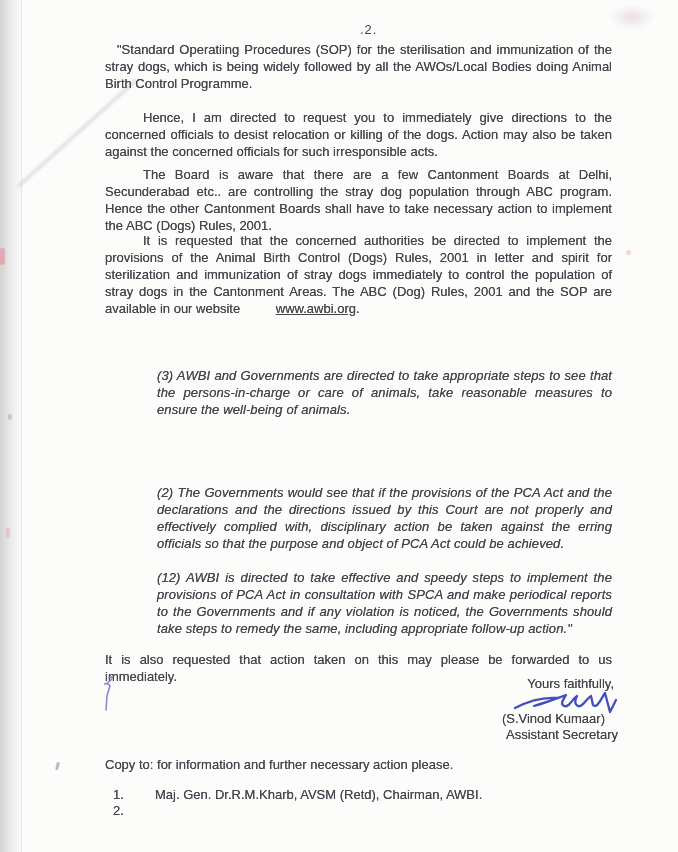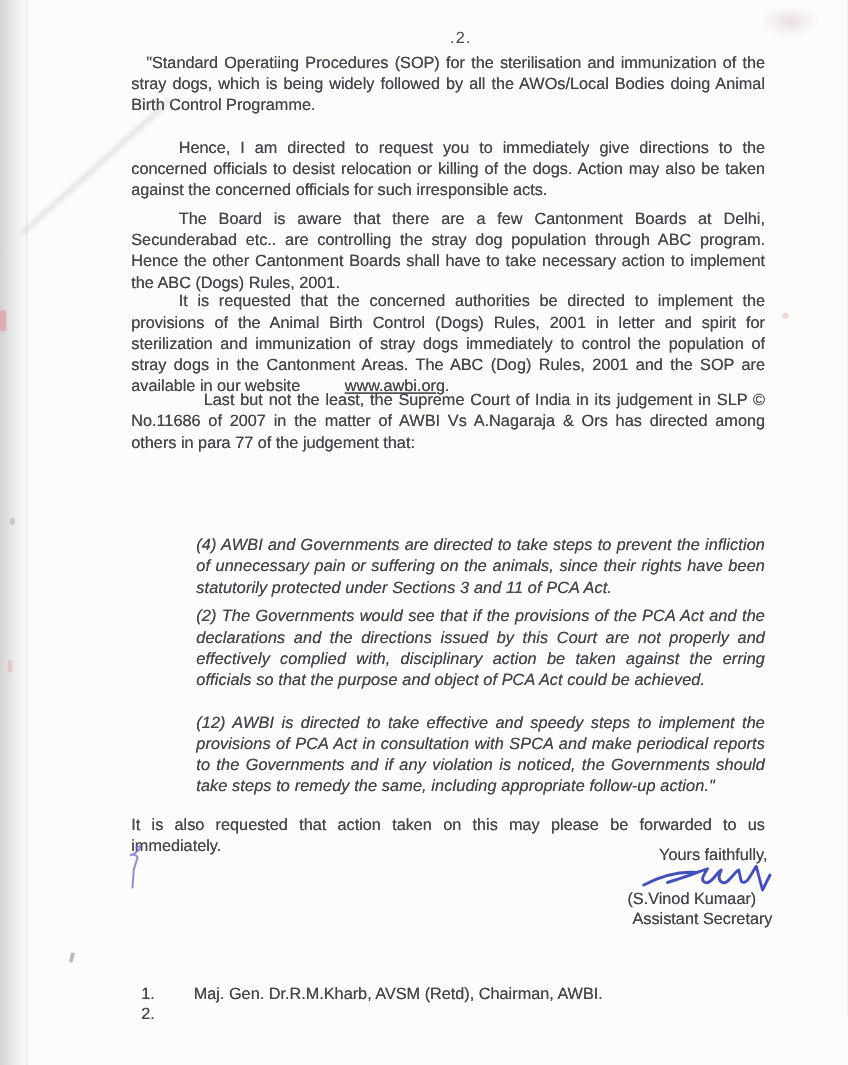--- a/index.html
+++ b/index.html
@@ -98,44 +98,44 @@
   <div class="pagenum">.2.</div>
 
   <p class="body indent-sm" style="top:41px">"Standard Operatiing Procedures (SOP) for the sterilisation and immunization of the stray dogs, which is being widely followed by all the AWOs/Local Bodies doing Animal Birth Control Programme.</p>
 
   <p class="body indent" style="top:109px">Hence, I am directed to request you to immediately give directions to the concerned officials to desist relocation or killing of the dogs. Action may also be taken against the concerned officials for such irresponsible acts.</p>
 
   <p class="body indent" style="top:166px">The Board is aware that there are a few Cantonment Boards at Delhi, Secunderabad etc.. are controlling the stray dog population through ABC program. Hence the other Cantonment Boards shall have to take necessary action to implement the ABC (Dogs) Rules, 2001.</p>
 
   <p class="body indent" style="top:232px"><span>It is requested that the concerned authorities be directed to implement the provisions of the Animal Birth Control (Dogs) Rules, 2001 in letter and spirit for sterilization and immunization of stray dogs immediately to control the population of stray dogs in the Cantonment Areas. The ABC (Dog) Rules, 2001 and the SOP are available in our website </span><a class="link">www.awbi.org</a><span>.</span></p>
 
-  <p class="body indent-lg" style="top:311px">Last but not the least, the Supreme Court of India in its judgement in SLP © No.11686 of 2007 in the matter of AWBI Vs A.Nagaraja &amp; Ors has directed among others in para 77 of the judgement that:</p>
 
+  <p class="quote" style="top:367px">(3) AWBI and Governments are directed to take appropriate steps to see that the persons-in-charge or care of animals, take reasonable measures to ensure the well-being of animals.</p>
 
-  <p class="quote" style="top:427px">(4) AWBI and Governments are directed to take steps to prevent the infliction of unnecessary pain or suffering on the animals, since their rights have been statutorily protected under Sections 3 and 11 of PCA Act.</p>
 
   <p class="quote" style="top:484px">(2) The Governments would see that if the provisions of the PCA Act and the declarations and the directions issued by this Court are not properly and effectively complied with, disciplinary action be taken against the erring officials so that the purpose and object of PCA Act could be achieved.</p>
 
   <p class="quote" style="top:569px">(12) AWBI is directed to take effective and speedy steps to implement the provisions of PCA Act in consultation with SPCA and make periodical reports to the Governments and if any violation is noticed, the Governments should take steps to remedy the same, including appropriate follow-up action."</p>
 
   <p class="body" style="top:651px">It is also requested that action taken on this may please be forwarded to us immediately.</p>
 
   <svg class="penmark-svg" width="22" height="44" viewBox="0 0 22 44">
     <path d="M13 4 q5 -3 2 2 q-4 4 -7 4 q5 -1 6 2 l-3 10 l-1 14" fill="none" stroke="#6a6ac0" stroke-width="1.6" stroke-linecap="round" opacity="0.75"></path>
   </svg>
 
   <div class="signoff-line" style="top:676px;right:64px">Yours faithfully,</div>
 
   <svg class="sig-svg" width="112" height="30" viewBox="0 0 112 30">
     <path d="M3 22 C20 13 34 11 46 12 C38 15 28 18 22 20 C36 16 48 11 54 9 C51 14 48 18 52 20 C57 22 61 12 65 10 C63 14 62 18 66 20 C70 22 75 12 79 10 L81 19 C85 23 89 13 93 7 L98 26 L104 14" fill="none" stroke="#2d3cb5" stroke-width="2.3" stroke-linecap="round" stroke-linejoin="round" opacity="0.9"></path>
   </svg>
 
   <div class="signoff-line" style="top:711px;right:73px">(S.Vinod Kumaar)</div>
   <div class="signoff-line" style="top:727px;right:60px">Assistant Secretary</div>
 
+  <div class="copy-head">Copy to: for information and further necessary action please.</div>
 
   <div class="copy-row" style="top:787px">
     <span class="num">1.</span>
     <span>Maj. Gen. Dr.R.M.Kharb, AVSM (Retd), Chairman, AWBI.</span>
   </div>
   <div class="copy-row" style="top:803px">
     <span class="num">2.</span>
   </div>
 
 </div>

